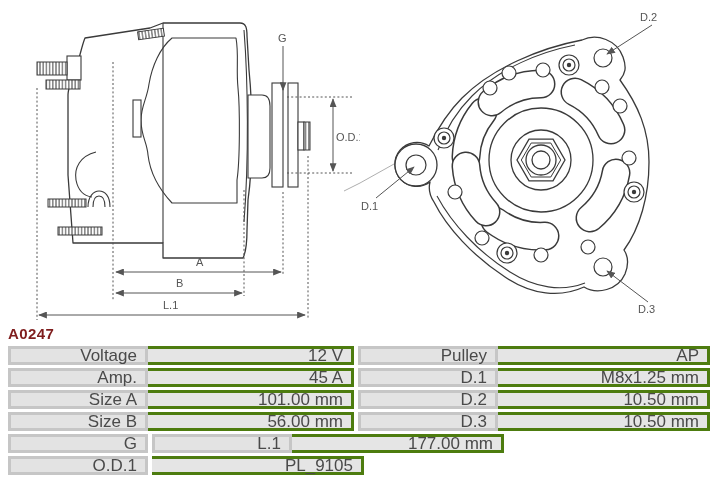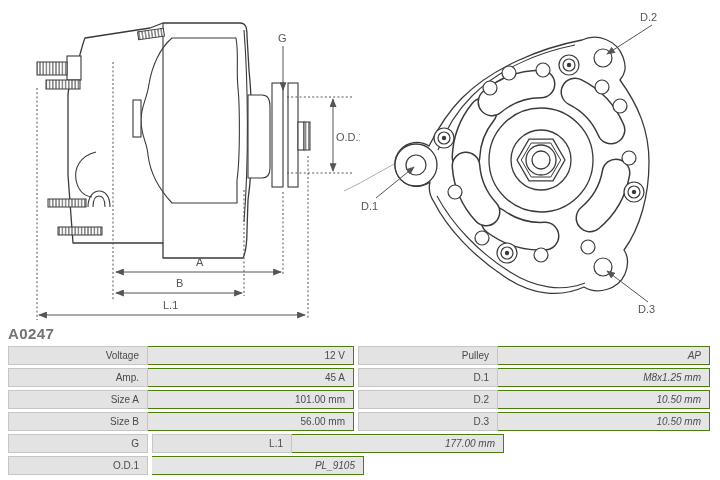--- a/index.html
+++ b/index.html
@@ -2,30 +2,30 @@
 <html><head>
 <meta charset="utf-8">
 <style>
   html,body{margin:0;padding:0;background:#fff;}
   .page{position:relative;width:720px;height:480px;background:#ffffff;overflow:hidden;
         font-family:"Liberation Sans",sans-serif;}
   svg.draw{position:absolute;top:0;}
   #svg-side{left:0;}
   #svg-front{left:360px;}
   .part-number{position:absolute;left:8px;top:325px;font-size:15px;font-weight:700;
-               letter-spacing:.4px;color:#737373;}
+               letter-spacing:.4px;color:#7f1d1d;}
   .spec-table{position:absolute;left:8px;top:346px;width:704px;}
   .spec-row{display:flex;height:19px;margin-bottom:3px;}
-  .cell{box-sizing:border-box;border:1px solid #4d7c0f;font-size:10px;color:#4a4a4a;
+  .cell{box-sizing:border-box;border:3px solid #4d7c0f;font-size:17px;color:#4a4a4a;
         display:flex;align-items:center;justify-content:flex-end;padding-right:8px;
         white-space:nowrap;}
   .lab{background:#e3e3e3;width:140px;border-color:#c6c6c6;}
   .val{background:#e5e5e5;width:206px;border-left:none;}
   .gap{width:4px;}
-  .val2{width:212px;font-style:italic;}
+  .val2{width:212px;}
   
   .oline{fill:#ffffff;stroke:#3a3a3a;stroke-width:1.3;stroke-linejoin:round;}
   .iline{fill:none;stroke:#3a3a3a;stroke-width:1.1;stroke-linejoin:round;}
   .wfill{fill:#ffffff;stroke:#3a3a3a;stroke-width:1.1;}
   .dot{stroke:#555;stroke-width:1;stroke-dasharray:2 2.2;fill:none;}
   .dim{stroke:#555;stroke-width:1;fill:none;}
   .leader{stroke:#555;stroke-width:1;fill:none;}
   .faint{stroke:#999;stroke-width:.8;fill:none;}
   .dimtxt{font-family:"Liberation Sans",sans-serif;font-size:11px;fill:#555;}
   .slot-o{fill:none;stroke:#3a3a3a;stroke-width:29;stroke-linecap:round;}

